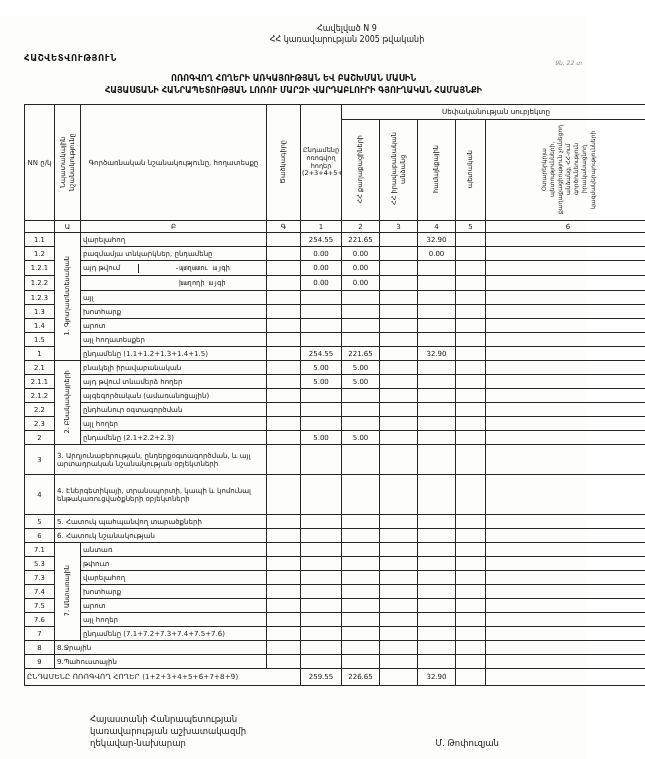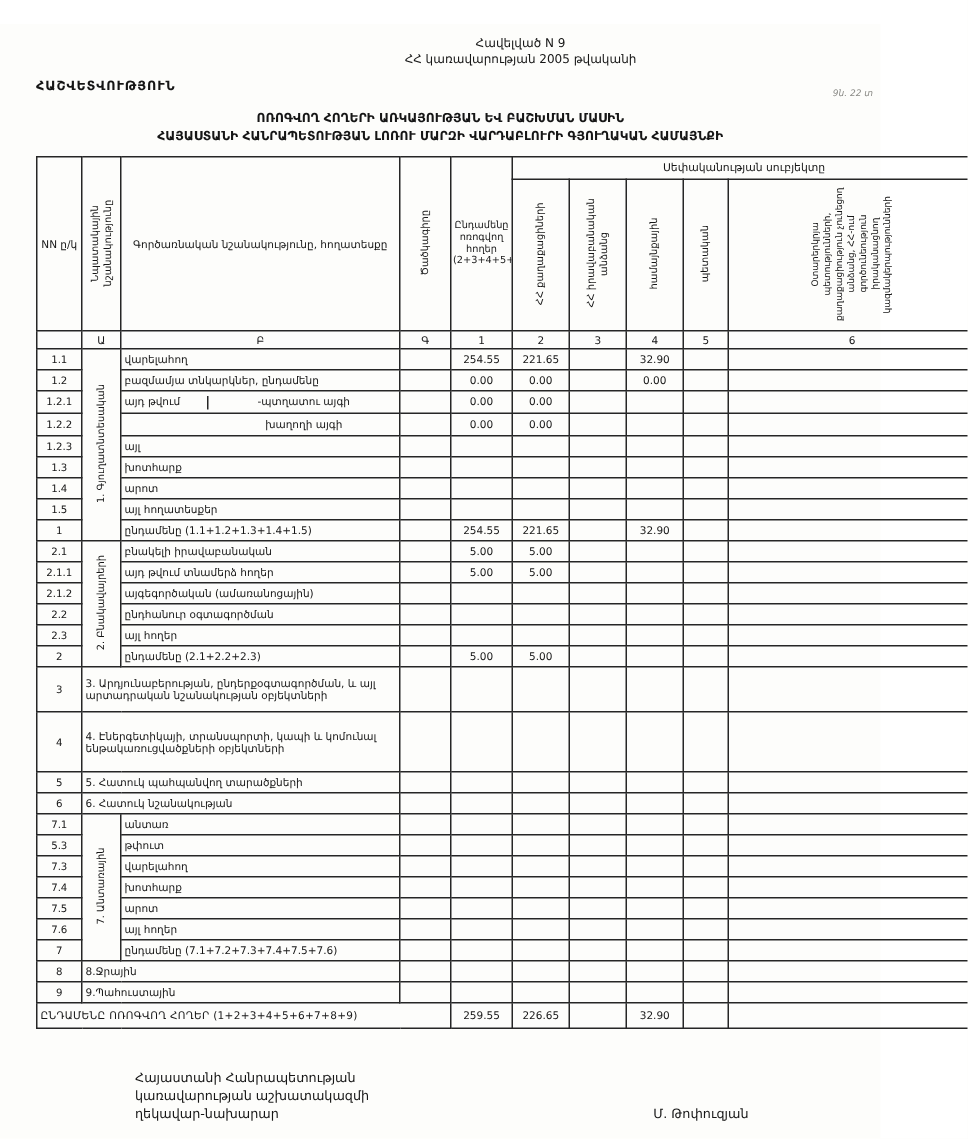--- a/index.html
+++ b/index.html
@@ -83,21 +83,21 @@
   tr.grand td { height: 17px; }
   td.grandlbl { font-weight: normal; font-size: 7px; letter-spacing: .2px; }
   td.splitc { padding: 0; }
   .split { display: flex; align-items: center; min-height: 14px; height: 100%; }
   .split-l {
     flex: 0 0 58px;
     border-right: 1px solid #262626;
     display: flex; align-items: center;
     padding: 0 2px;
   }
-  .split-r { flex: 1; display: flex; align-items: center; justify-content: center; }
+  .split-r { flex: 1; display: flex; align-items: center; justify-content: center; font-family: Liberation Mono, monospace; }
   .footer {
     display: flex; justify-content: space-between; align-items: flex-end;
     margin-top: 28px;
     padding: 0 64px 0 66px;
     font-size: 8.5px;
     line-height: 1.4;
   }
 </style>
 </head>
 <body>

